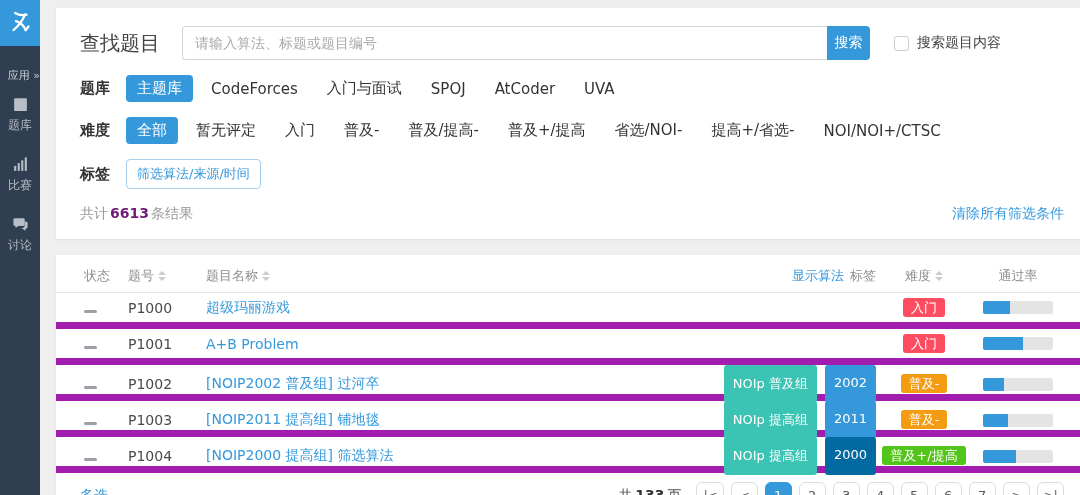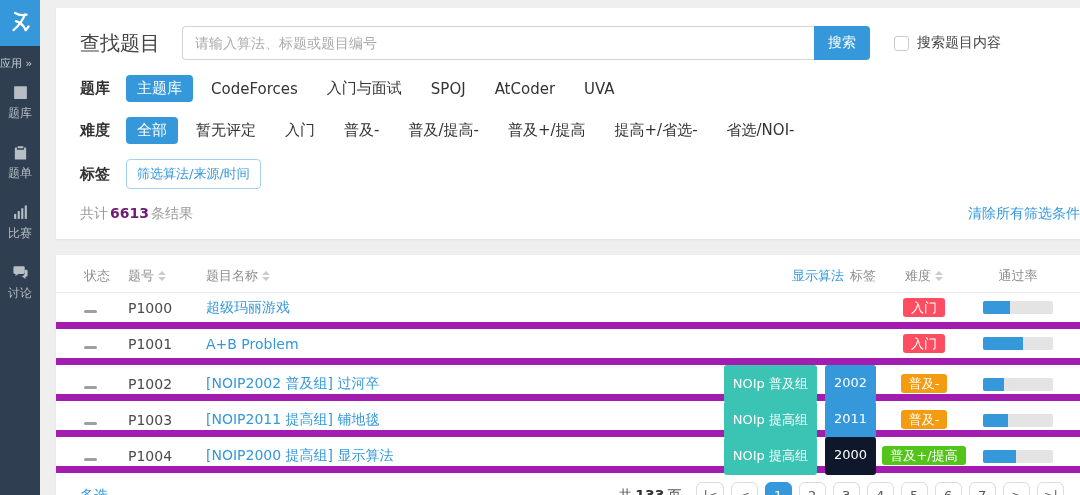--- a/index.html
+++ b/index.html
@@ -3,35 +3,35 @@
 <meta charset="utf-8">
 <style>
   :root{ --accent:#3498db; }
   *{box-sizing:border-box; margin:0; padding:0;}
   html,body{width:1080px;height:495px;overflow:hidden;}
   body{background:#efefef;font-family:"DejaVu Sans","Liberation Sans",sans-serif;font-size:14px;color:#333;}
 
   
   .sidebar{position:fixed;left:0;top:0;bottom:0;width:40px;background:#2f3e50;z-index:5;}
   .logo{height:46px;background:var(--accent);display:flex;align-items:center;justify-content:center;cursor:pointer;}
-  .apps{color:#c9ced4;font-size:11px;text-align:left;padding:10px 0 2px;cursor:pointer;white-space:nowrap;}
+  .apps{color:#c9ced4;font-size:11px;text-align:right;padding:10px 0 2px;cursor:pointer;white-space:nowrap;margin-top:12px;}
   .nav-item{display:flex;flex-direction:column;align-items:center;gap:4px;padding:11px 0;color:#b7bec6;font-size:12px;cursor:pointer;}
   .nav-item svg{display:block;}
 
   
   .main{margin-left:56px;}
   .card{background:#fff;box-shadow:0 1px 2px rgba(0,0,0,.06);}
-  .search-card{margin-top:8px;padding:18px 0 16px 24px;}
+  .search-card{margin-top:8px;padding:18px 16px 16px 24px;}
 
   .search-row{display:flex;align-items:center;}
   .page-title{font-size:20px;font-weight:400;color:#444;margin-right:22px;}
   .input-group{display:flex;width:688px;}
   .search-input{flex:1;height:34px;border:1px solid #d5d5d5;border-right:none;border-radius:4px 0 0 4px;padding:0 12px;font-size:14px;color:#333;outline:none;font-family:inherit;}
   .search-input::placeholder{color:#aaa;}
-  .search-btn{height:34px;width:56px;border:none;background:var(--accent);color:#fff;font-size:14px;border-radius:0 4px 4px 0;cursor:pointer;font-family:inherit;}
+  .search-btn{height:34px;width:43px;border:none;background:var(--accent);color:#fff;font-size:14px;border-radius:0 4px 4px 0;cursor:pointer;font-family:inherit;}
   .checkbox-group{display:flex;align-items:center;margin-left:24px;cursor:pointer;}
   .checkbox{width:15px;height:15px;border:1px solid #ccc;border-radius:3px;background:#fff;margin-right:8px;}
   .checkbox-label{font-size:14px;color:#444;}
 
   .filter-row{display:flex;align-items:center;margin-top:15px;}
   .filter-label{font-weight:bold;font-size:15px;color:#333;width:46px;flex:0 0 46px;}
   .chips{display:flex;align-items:flex-end;flex-wrap:nowrap;}
   .chip{font-size:15px;color:#333;padding:4px 11px;margin-right:7px;border-radius:4px;cursor:pointer;white-space:nowrap;}
   .chip.active{background:var(--accent);color:#fff;}
   .tag-filter-btn{border:1px solid #a6d0ef;color:var(--accent);background:#fff;font-size:13px;padding:5px 10px;border-radius:4px;cursor:pointer;font-family:inherit;}
@@ -95,28 +95,20 @@
         <span>
           <svg width="17" height="17" viewBox="0 0 24 24" fill="#b7bec6">
             <path d="M4 3h16a1 1 0 0 1 1 1v16a1 1 0 0 1-1 1H4a1 1 0 0 1-1-1V4a1 1 0 0 1 1-1zm2 4h12v2H6V7zm0 4h12v2H6v-2z"></path>
           </svg>
         </span>
         <span>题库</span>
       </div>
       <div class="nav-item">
         <span>
           <svg width="17" height="17" viewBox="0 0 24 24" fill="#b7bec6">
-            <path d="M8 3h8v3H8V3zM5 5h2v3h10V5h2a1 1 0 0 1 1 1v15a1 1 0 0 1-1 1H5a1 1 0 0 1-1-1V6a1 1 0 0 1 1-1zm3 7h8v2H8v-2zm0 4h8v2H8v-2z"></path>
-          </svg>
-        </span>
-        <span>题单</span>
-      </div>
-      <div class="nav-item">
-        <span>
-          <svg width="17" height="17" viewBox="0 0 24 24" fill="#b7bec6">
             <rect x="3" y="14" width="3" height="7"></rect>
             <rect x="8" y="10" width="3" height="11"></rect>
             <rect x="13" y="6" width="3" height="15"></rect>
             <rect x="18" y="2" width="3" height="19"></rect>
           </svg>
         </span>
         <span>比赛</span>
       </div>
       <div class="nav-item">
         <span>
@@ -159,22 +151,23 @@
 
     <div class="filter-row">
       <span class="filter-label">难度</span>
       <span class="chips">
           <span class="chip active">全部</span>
           <span class="chip">暂无评定</span>
           <span class="chip">入门</span>
           <span class="chip">普及-</span>
           <span class="chip">普及/提高-</span>
           <span class="chip">普及+/提高</span>
+          <span class="chip">省选/NOI-</span>
           <span class="chip">提高+/省选-</span>
-          <span class="chip">省选/NOI-</span>
+          <span class="chip">NOI/NOI+/CTSC</span>
         </span>
     </div>
 
     <div class="filter-row">
       <span class="filter-label">标签</span>
       <button class="tag-filter-btn">筛选算法/来源/时间</button>
     </div>
 
     <div class="summary-row">
       <div class="summary">
@@ -266,24 +259,24 @@
           <span class="c-diff"><span class="badge" style="background: rgb(243, 156, 17);">普及-</span></span>
           <span class="c-rate">
             <span class="bar">
               <span class="fill" style="width: 36%;"></span>
             </span>
           </span>
         </div>
         <div class="trow">
           <span><span class="dash"></span></span>
           <span class="c-id">P1004</span>
-          <a class="c-title">[NOIP2000 提高组] 显示算法</a>
+          <a class="c-title">[NOIP2000 提高组] 筛选算法</a>
           <span class="c-tags">
             <span class="tag" style="background: rgb(59, 195, 179);">NOIp 提高组</span>
-            <span class="tag" style="background: #0f172a;">2000</span>
+            <span class="tag" style="background: #0369a1;">2000</span>
           </span>
           <span class="c-diff"><span class="badge" style="background: rgb(82, 196, 26);">普及+/提高</span></span>
           <span class="c-rate">
             <span class="bar">
               <span class="fill" style="width: 47%;"></span>
             </span>
           </span>
         </div>
       </div>
 

